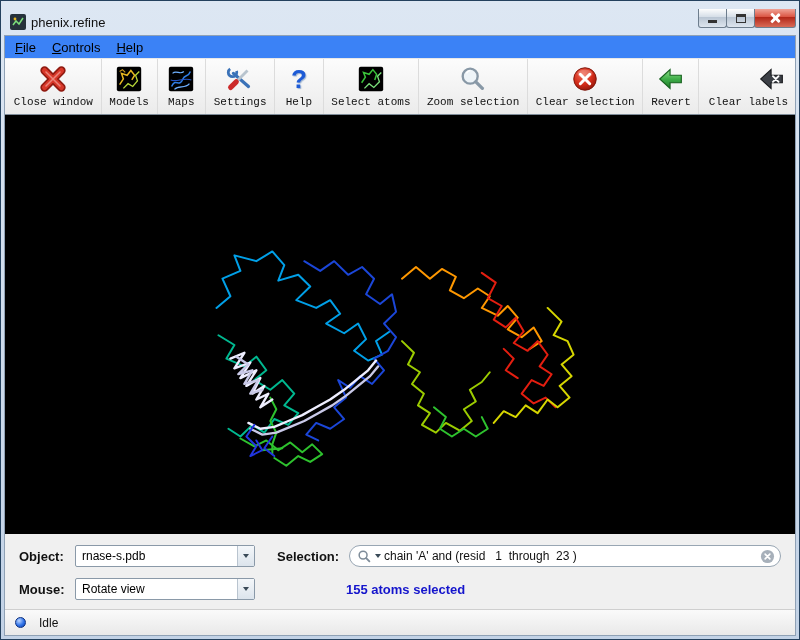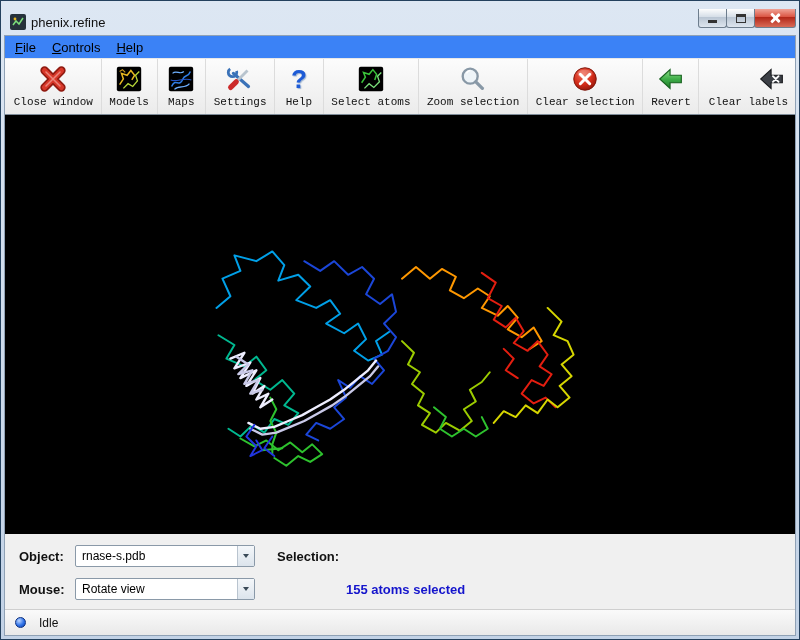--- a/index.html
+++ b/index.html
@@ -275,20 +275,36 @@
     <div class="panel">
       <div class="prow">
         <span class="flabel">Object:</span>
         <div class="combo">
           <span class="cval">rnase-s.pdb</span>
           <span class="carrow">
               <span class="arrow-down"></span>
             </span>
         </div>
         <span class="sel-label">Selection:</span>
+        <div class="searchbox">
+          <span style="display:flex;align-items:center;">
+            <svg viewBox="0 0 16 16" width="15" height="15">
+              <circle cx="6.5" cy="6.5" r="4.2" fill="none" stroke="#7e8c99" stroke-width="1.6"></circle>
+              <line x1="9.8" y1="9.8" x2="13.2" y2="13.2" stroke="#7e8c99" stroke-width="2" stroke-linecap="round"></line>
+            </svg>
+          </span>
+          <span class="arrow-down"></span>
+          <input class="sel-input" value="chain 'A' and (resid   1  through  23 )" style="">
+          <span style="display:flex;align-items:center;">
+            <svg viewBox="0 0 16 16" width="15" height="15">
+              <circle cx="8" cy="8" r="7" fill="#a7b0ba"></circle>
+              <path d="M5.5 5.5 L10.5 10.5 M10.5 5.5 L5.5 10.5" stroke="#fff" stroke-width="1.8" stroke-linecap="round"></path>
+            </svg>
+          </span>
+        </div>
       </div>
       <div class="prow">
         <span class="flabel">Mouse:</span>
         <div class="combo">
           <span class="cval">Rotate view</span>
           <span class="carrow">
               <span class="arrow-down"></span>
             </span>
         </div>
         <span class="atoms">155 atoms selected</span>

